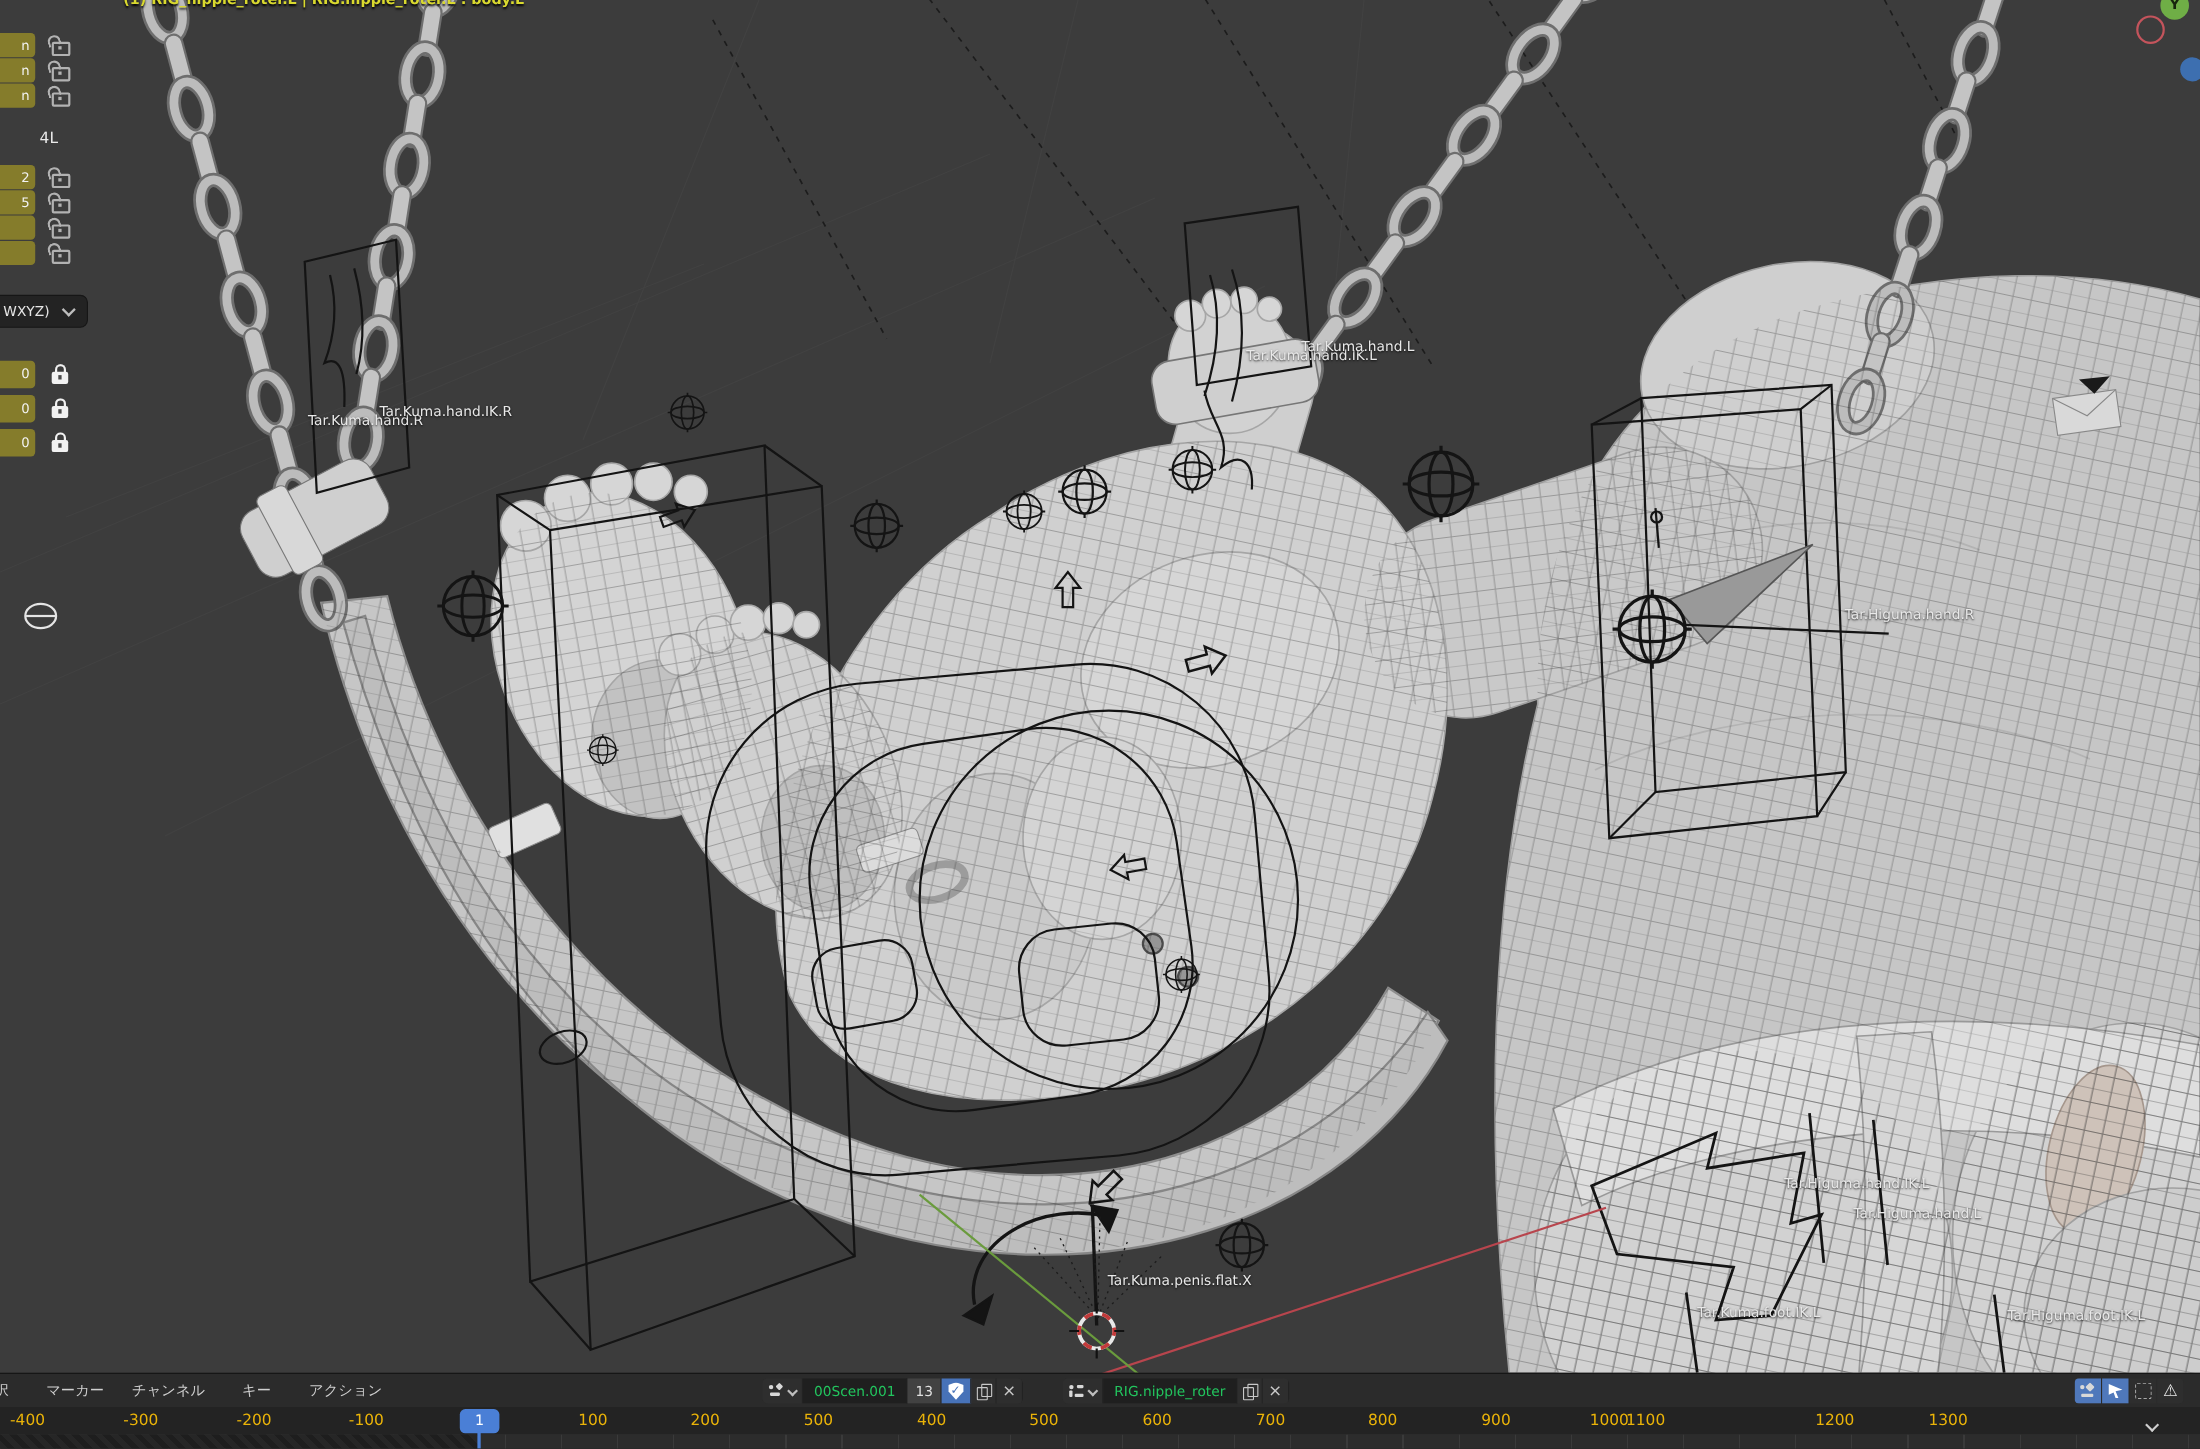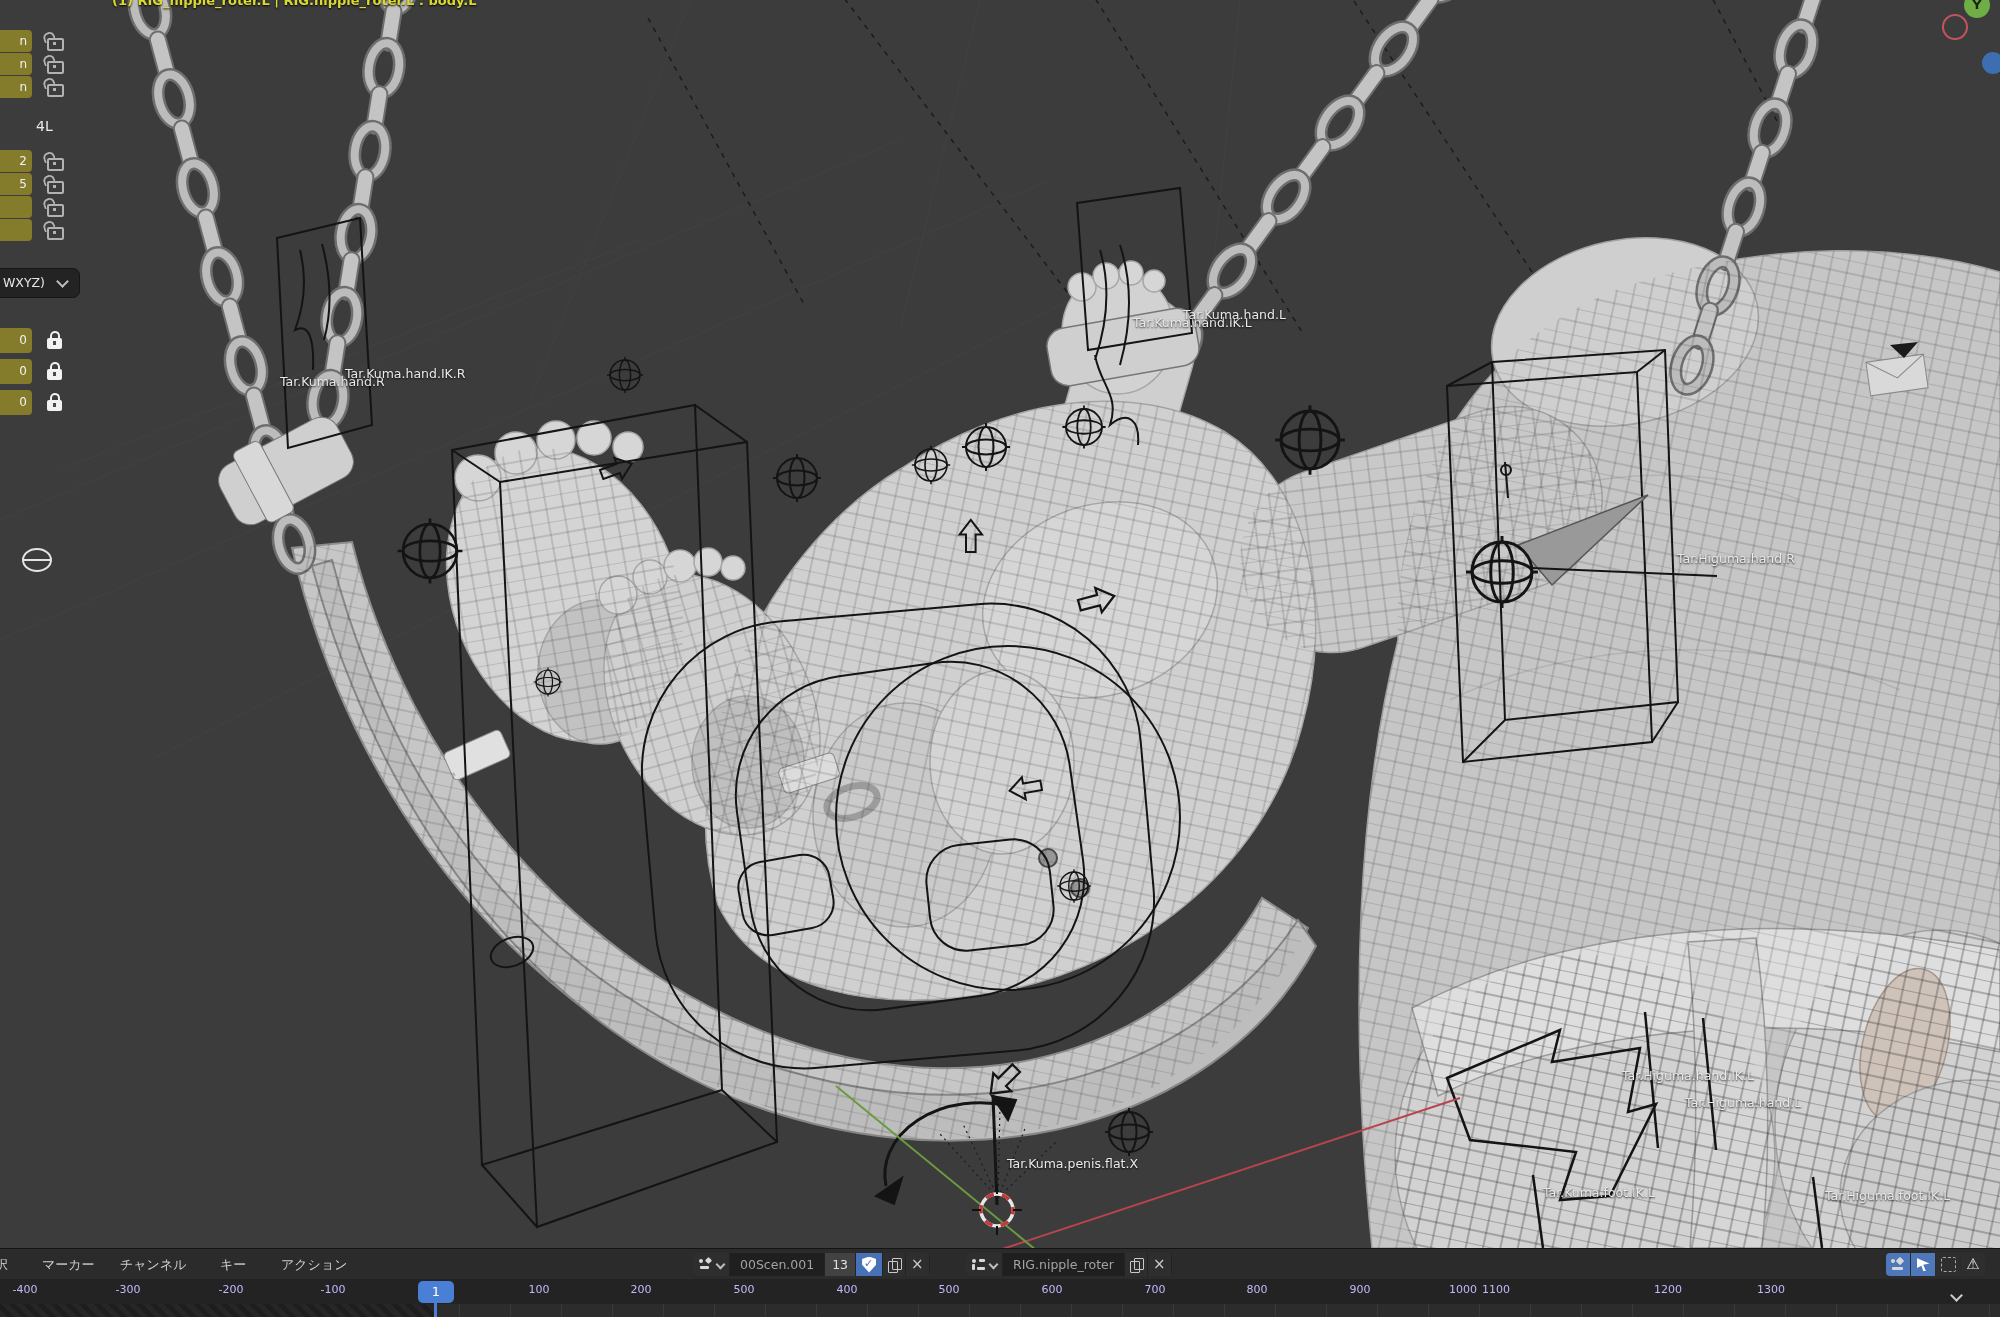--- a/index.html
+++ b/index.html
@@ -42,21 +42,21 @@
         border:2.5px solid #c4545c;}
   #gizmo .zbal{position:absolute;left:58px;top:60px;width:22px;height:22px;border-radius:50%;background:#3d6fb0;}
   
   #ds-header{position:absolute;left:0;top:1248px;width:2000px;height:31px;background:#2b2b2b;
              border-top:1px solid #141414;box-sizing:border-box;z-index:40;}
   .menu-item{position:absolute;top:0;height:31px;line-height:31px;color:#cfcfcf;font-size:13px;white-space:nowrap;}
   .db-group{position:absolute;top:4px;height:23px;display:flex;align-items:stretch;
             border-radius:5px;overflow:hidden;background:#2e2e2e;}
   .db-btn{display:flex;align-items:center;justify-content:center;background:#2e2e2e;
           border-right:1px solid #222;padding:0 5px;}
-  .db-name{display:flex;align-items:center;background:#1f1f1f;color:#a3a3a3;font-size:12.5px;
+  .db-name{display:flex;align-items:center;background:#1f1f1f;color:#22c55e;font-size:12.5px;
            padding:0 10px;border-right:1px solid #222;}
   .db-users{display:flex;align-items:center;justify-content:center;background:#424242;color:#e0e0e0;
            font-size:12.5px;padding:0 7px;border-right:1px solid #222;}
   .db-shield{display:flex;align-items:center;justify-content:center;background:#4772b8;width:26px;border-right:1px solid #222;}
   .shield{position:relative;width:14px;height:16px;background:#fff;
           clip-path:polygon(50% 0,100% 16%,100% 52%,50% 100%,0 52%,0 16%);}
   .shield::after{content:"✓";position:absolute;left:2px;top:0px;color:#4772b8;font-size:11px;font-weight:bold;}
   .icon-pages{position:relative;width:12px;height:13px;}
   .icon-pages::before{content:"";position:absolute;left:0;top:3px;width:8px;height:10px;
           border:1.5px solid #c9c9c9;border-radius:1px;background:#2e2e2e;}
@@ -66,21 +66,21 @@
   .db-icon{position:relative;width:15px;height:13px;margin-right:4px;}
   .db-icon i{position:absolute;background:#d8d8d8;border-radius:1px;}
   .filters{position:absolute;left:1886px;top:4px;display:flex;gap:1px;border-radius:4px;overflow:hidden;}
   .fbtn{width:24px;height:23px;display:flex;align-items:center;justify-content:center;background:#2e2e2e;}
   .fbtn.on{background:#4f78bb;}
   .cursor-arrow{width:13px;height:13px;background:#fff;
         clip-path:polygon(0 0,100% 42%,52% 52%,72% 100%,52% 100%,38% 60%,0 78%);}
   .dash-box{width:13px;height:13px;border:1.6px dashed #a9a9a9;border-radius:2px;}
   .warn{color:#e6e6e6;font-size:15px;line-height:1;}
   #ruler{position:absolute;left:0;top:1279px;width:2000px;height:25px;background:#232323;z-index:39;}
-  .tick{position:absolute;top:4px;transform:translateX(-50%);color:#c4b5fd;font-size:11px;}
+  .tick{position:absolute;top:4px;transform:translateX(-50%);color:#eab308;font-size:14px;}
   #frame-badge{position:absolute;top:2px;width:36px;height:22px;margin-left:-18px;background:#4a7fd6;
         border-radius:5px;color:#fff;font-size:13px;text-align:center;line-height:22px;z-index:41;}
   #ruler-chev{position:absolute;left:1952px;top:6px;}
   #ruler-chev .chev{border-color:#cfcfcf;}
   #strip{position:absolute;left:0;top:1304px;width:2000px;height:13px;background:#2c2c2c;
         background-image:repeating-linear-gradient(90deg,#3a3a3a 0 1px,transparent 1px 51px);z-index:38;}
   #strip-out{position:absolute;left:0;top:1304px;width:436px;height:13px;z-index:39;
         background:repeating-linear-gradient(45deg,#262626 0 5px,#1e1e1e 5px 10px);}
   #playhead{position:absolute;left:434px;top:1301px;width:3px;height:16px;background:#4a7fd6;z-index:42;}
   svg{position:absolute;left:0;top:0;}

